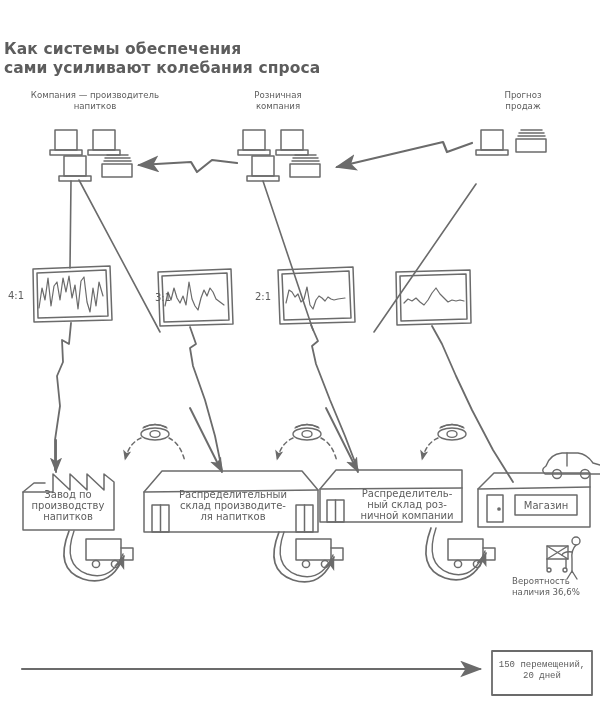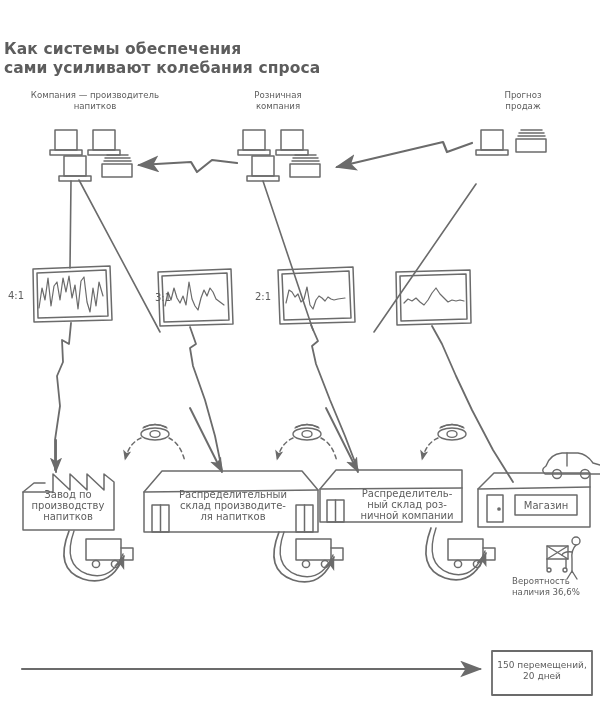--- a/index.html
+++ b/index.html
@@ -259,18 +259,18 @@
     <span>ля напитков</span>
   </div>
 
   <div class="bld-txt" style="left:515px;top:500px;width:62px;">Магазин</div>
 
   <div class="note" style="left:512px;top:576px;width:86px;">
     <span>Вероятность</span><br>
     <span>наличия 36,6%</span>
   </div>
 
-  <div class="boxtxt" style="left:494px;top:660px;width:96px;">
+  <div class="boxtxt" style="left:494px;top:660px;width:96px;font-family:Liberation Mono, monospace;">
     <span>150 перемещений,</span><br>
     <span>20 дней</span>
   </div>
 
 </div>
 
 </body></html>

